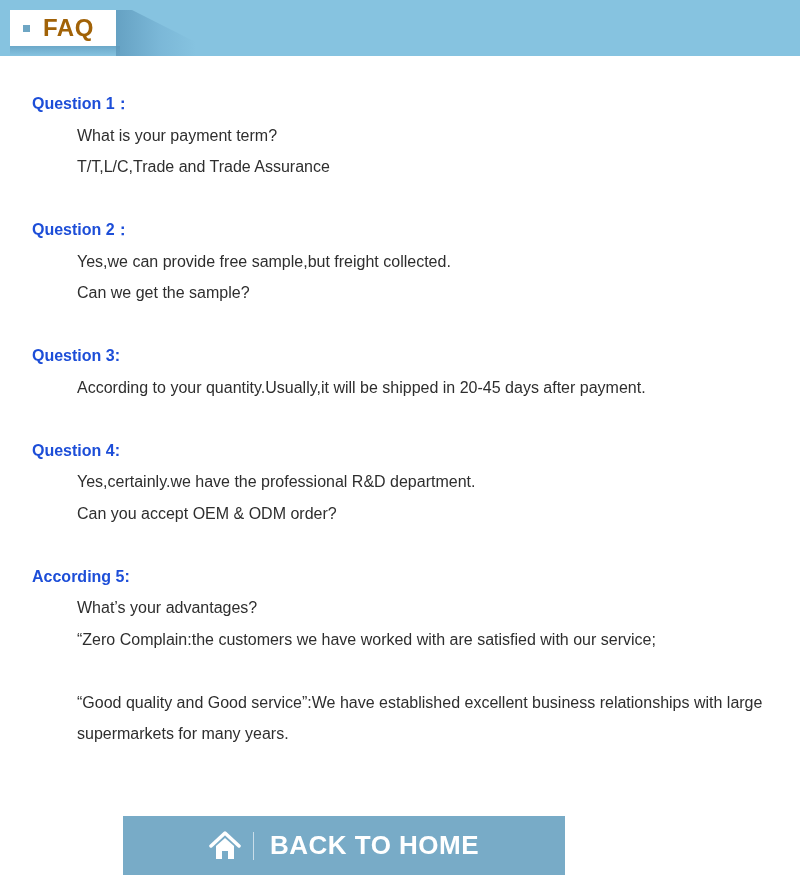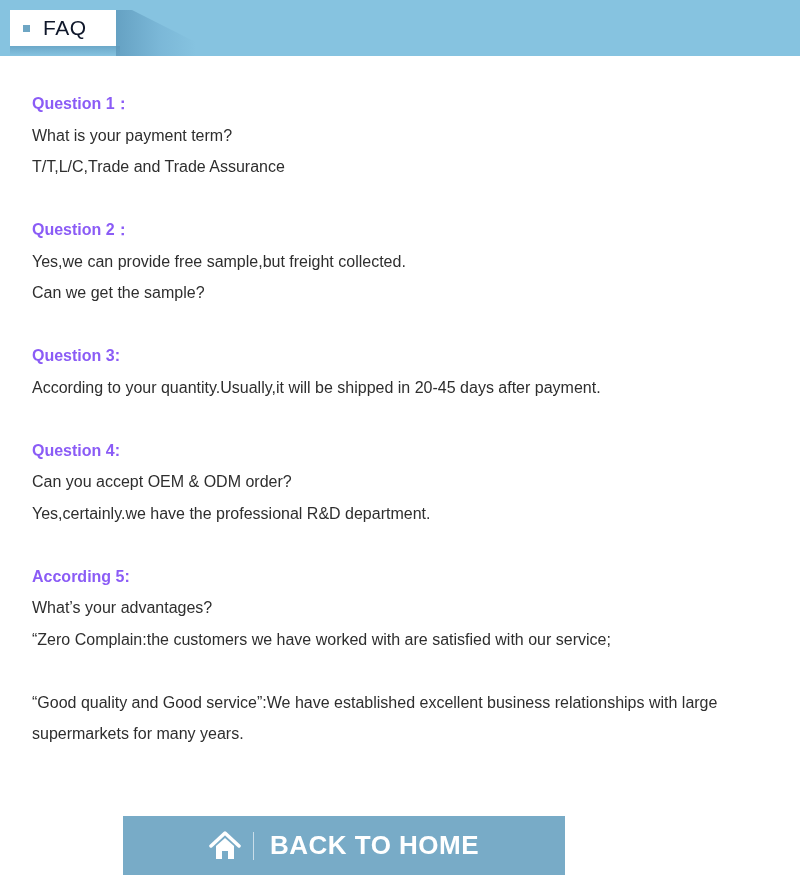--- a/index.html
+++ b/index.html
@@ -7,25 +7,25 @@
            font-family: "Liberation Sans", "DejaVu Sans", sans-serif; }
     .header { position: absolute; left: 0; top: 0; width: 800px; height: 56px; background: #86c3e0; overflow: hidden; }
     .header-shadow { position: absolute; left: 116px; top: 10px; width: 80px; height: 46px;
       background: linear-gradient(90deg, rgba(90,150,185,0.75) 0%, rgba(110,170,205,0.45) 55%, rgba(134,195,224,0) 100%);
       clip-path: polygon(0 0, 20% 0, 100% 70%, 100% 100%, 0 100%); }
     .header-shadow2 { position: absolute; left: 10px; top: 46px; width: 110px; height: 10px;
       background: linear-gradient(180deg, rgba(90,150,185,0.6), rgba(134,195,224,0)); }
     .faq-tab { position: absolute; left: 10px; top: 10px; width: 106px; height: 36px; background: #ffffff;
       display: flex; align-items: center; }
     .faq-square { width: 7px; height: 7px; background: #6ea6c4; margin-left: 13px; margin-right: 13px; }
-    .faq-title { font-weight: normal; font-size: 21px; color: #0f172a; letter-spacing: 0.5px; }
+    .faq-title { font-weight: bold; font-size: 24px; color: #a16207; letter-spacing: 0.5px; }
     .content { position: absolute; left: 32px; top: 88px; width: 740px; }
     .qa { margin-bottom: 0; }
-    .line { font-size: 16px; color: #2e2e2e; height: 31.5px; line-height: 31.5px; white-space: nowrap; }
-    .q-label { font-size: 16px; font-weight: bold; color: #8b5cf6; height: 31.5px; line-height: 31.5px; }
+    .line { font-size: 16px; color: #2e2e2e; height: 31.5px; line-height: 31.5px; white-space: nowrap; margin-left: 45px; }
+    .q-label { font-size: 16px; font-weight: bold; color: #1d4ed8; height: 31.5px; line-height: 31.5px; }
     .gap { height: 31.5px; }
     .wrap { white-space: normal; height: auto; }
     .back-btn { position: absolute; left: 123px; top: 816px; width: 442px; height: 59px; background: #78abc7;
       display: flex; align-items: center; justify-content: center; cursor: pointer; }
     .home-icon { width: 32px; height: 30px; margin-right: 12px; }
     .btn-divider { width: 1px; height: 28px; background: rgba(255,255,255,0.6); margin-right: 16px; }
     .btn-label { color: #ffffff; font-weight: bold; font-size: 26px; letter-spacing: 0.5px; }
   </style>
 </head>
 <body>
@@ -52,22 +52,22 @@
     <div class="line">Can we get the sample?</div>
     <div class="gap"></div>
   </div>
   <div class="qa">
     <div class="q-label">Question 3:</div>
     <div class="line">According to your quantity.Usually,it will be shipped in 20-45 days after payment.</div>
     <div class="gap"></div>
   </div>
   <div class="qa">
     <div class="q-label">Question 4:</div>
+    <div class="line">Yes,certainly.we have the professional R&amp;D department.</div>
     <div class="line">Can you accept OEM &amp; ODM order?</div>
-    <div class="line">Yes,certainly.we have the professional R&amp;D department.</div>
     <div class="gap"></div>
   </div>
   <div class="qa">
     <div class="q-label">According 5:</div>
     <div class="line">What’s your advantages?</div>
     <div class="line">“Zero Complain:the customers we have worked with are satisfied with our service;</div>
     <div class="gap"></div>
     <div class="line wrap" style="width:720px;">“Good quality and Good service”:We have established excellent business relationships with large supermarkets for many years.</div>
   </div>
 </div>

